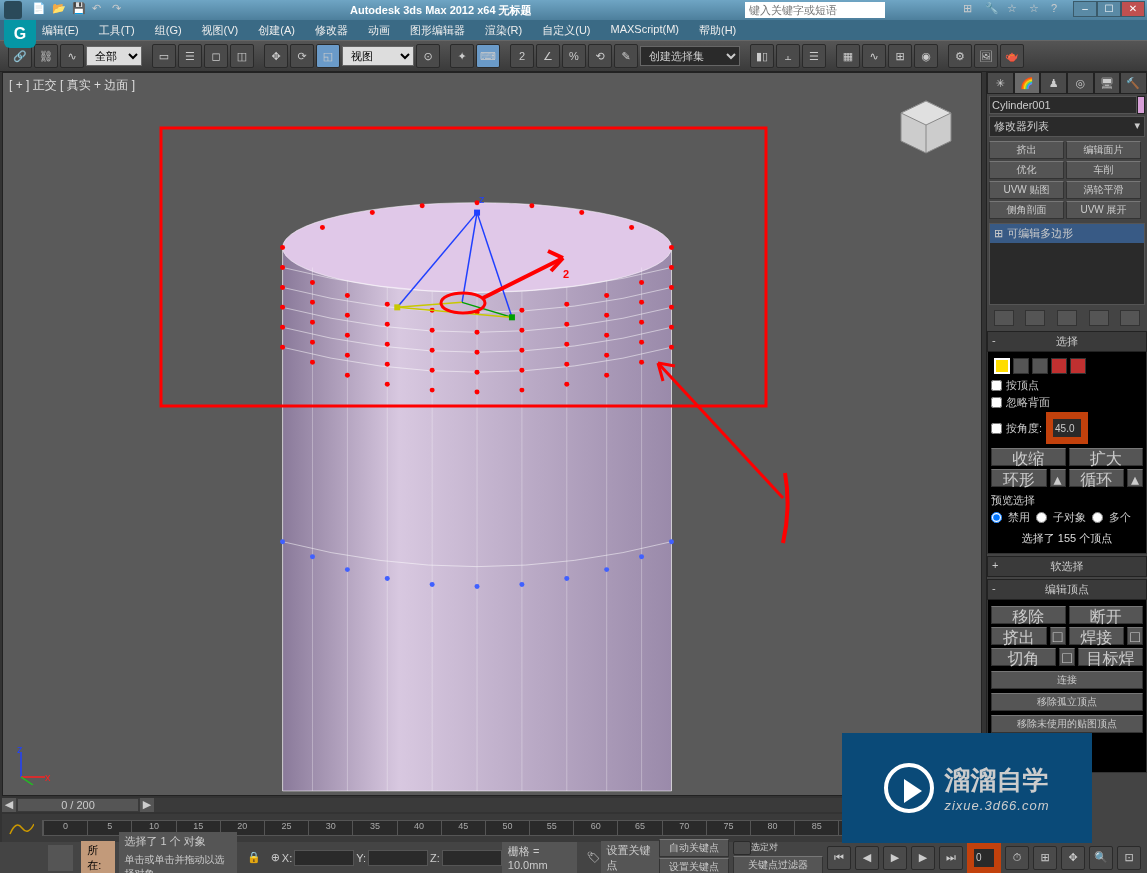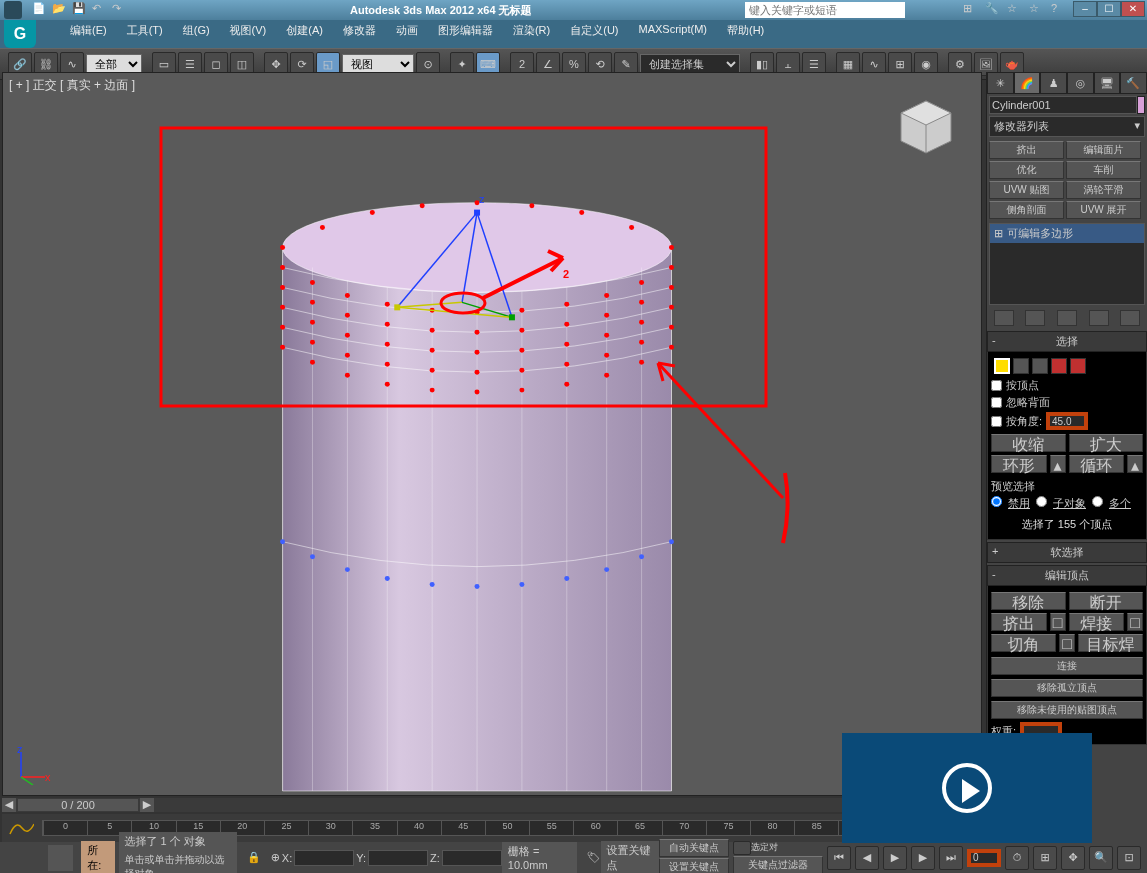--- a/index.html
+++ b/index.html
@@ -4,29 +4,29 @@
 <style>
 * { margin:0; padding:0; box-sizing:border-box; font-family:"Microsoft YaHei",sans-serif; font-size:11px; color:#ccc; }
 body { background:#333; width:1147px; height:873px; overflow:hidden; position:relative; }
 
 
 .titlebar { height:20px; background:linear-gradient(#6fa5c4,#4d7f9c); display:flex; align-items:center; position:relative; }
 .titlebar .logo { width:18px; height:18px; background:#2a4a5a; border-radius:3px; margin:0 4px; }
 .tb-icons { display:flex; gap:4px; margin-left:6px; }
 .tb-icons span { width:16px; height:16px; display:inline-block; }
 .tb-title { position:absolute; left:350px; color:#fff; font-weight:bold; }
-.tb-search { position:absolute; left:745px; top:2px; width:160px; height:16px; background:#fff; color:#888; padding:0 4px; border:none; }
+.tb-search { position:absolute; left:745px; top:2px; width:140px; height:16px; background:#fff; color:#888; padding:0 4px; border:none; }
 .tb-right { position:absolute; right:80px; display:flex; gap:6px; }
 .tb-right span { width:16px; height:16px; }
 .winbtns { position:absolute; right:2px; top:1px; display:flex; }
 .winbtns div { width:24px; height:16px; background:#5a8aa5; border:1px solid #3a5a6a; color:#fff; text-align:center; line-height:14px; font-size:10px; }
 .winbtns .close { background:#c05050; }
 
 
-.menubar { height:28px; background:#3a6a85; display:flex; padding-left:60px; }
+.menubar { height:20px; background:#3a6a85; display:flex; padding-left:32px; }
 .menubar .app-icon { position:absolute; left:4px; top:20px; width:32px; height:28px; background:#0596a5; border-radius:0 0 6px 6px; display:flex; align-items:center; justify-content:center; }
 .menubar .app-icon::before { content:'G'; color:#fff; font-size:16px; font-weight:bold; }
 .menubar span { padding:3px 10px; color:#eee; cursor:pointer; }
 
 
 .maintoolbar { height:32px; background:linear-gradient(#555,#3a3a3a); border-top:1px solid #666; border-bottom:1px solid #222; display:flex; align-items:center; padding-left:8px; gap:2px; }
 .tbtn { width:24px; height:24px; background:#4a4a4a; border:1px solid #2a2a2a; border-radius:2px; display:flex; align-items:center; justify-content:center; }
 .tbtn.active { background:#6a9ac8; }
 .tb-combo { height:20px; background:#ddd; color:#000; border:1px solid #666; padding:0 4px; }
 .tb-combo.dark { background:#2a2a2a; color:#ccc; }
@@ -76,25 +76,25 @@
 .stack-btns div { width:20px; height:16px; background:#555; border:1px solid #333; }
 
 .rollout-hd { background:#3a3a3a; border:1px solid #222; padding:2px; text-align:center; position:relative; margin-top:2px; }
 .rollout-hd .pm { position:absolute; left:4px; }
 .rollout-body { padding:3px; background:#000000; border:1px solid #333; border-top:none; }
 .sel-icons { display:flex; gap:3px; padding:3px; align-items:center; }
 .sel-icons div { width:16px; height:16px; border:1px solid #333; }
 .sel-vert { background:#ffdd00 !important; border:2px solid #fff !important; }
 .chk-row { display:flex; align-items:center; gap:4px; padding:1px 0; }
 .chk-row input[type=checkbox]{ width:11px; height:11px; }
-.spin { width:42px; height:18px; background:#2a2a2a; border:4px solid #c2410c; color:#ccc; padding:0 2px; font-size:10px; }
+.spin { width:42px; height:32px; background:#2a2a2a; border:7px solid #c2410c; color:#ccc; padding:0 2px; font-size:10px; }
 .two-btn { display:flex; gap:3px; margin:3px 0; }
 .two-btn button { flex:1; height:18px; background:#555; border:1px solid #333; border-top-color:#777; color:#ccc; font-size:16px; }
 .two-btn .sq { width:16px; flex:0 0 16px; }
-.radio-row { display:flex; gap:6px; padding:2px 0; align-items:flex-start;text-decoration:underline;}
+.radio-row { display:flex; gap:6px; padding:2px 0; align-items:center;}
 .radio-row input { width:11px; height:11px; }
 .sel-count { text-align:center; padding:4px 0; color:#ddd; }
 .wide-btn { width:100%; height:18px; background:#555; border:1px solid #333; border-top-color:#777; color:#ccc; font-size:10px; margin:2px 0; }
 
 
 .watermark { position:absolute; right:55px; bottom:30px; width:250px; height:110px; background:#0a4a78; display:flex; align-items:center; justify-content:center; gap:10px; }
 .watermark .play { width:50px; height:50px; border:4px solid #fff; border-radius:50%; position:relative; }
 .watermark .play::after { content:''; position:absolute; left:16px; top:12px; border-left:18px solid #fff; border-top:12px solid transparent; border-bottom:12px solid transparent; }
 .wm-text { color:#fff; }
 .wm-text .big { font-size:26px; font-weight:bold; }
@@ -538,13 +538,17 @@
     <button class="wide-btn">移除未使用的贴图顶点</button>
     <div class="chk-row">
         <span>权重:</span>
         <input class="spin" style="">
       </div>
   </div>
 </div>
 
 <div class="watermark">
   <div class="play"></div>
+  <div class="wm-text">
+    <div class="big">溜溜自学</div>
+    <div class="small">zixue.3d66.com</div>
+  </div>
 </div>
 
 </body></html>

